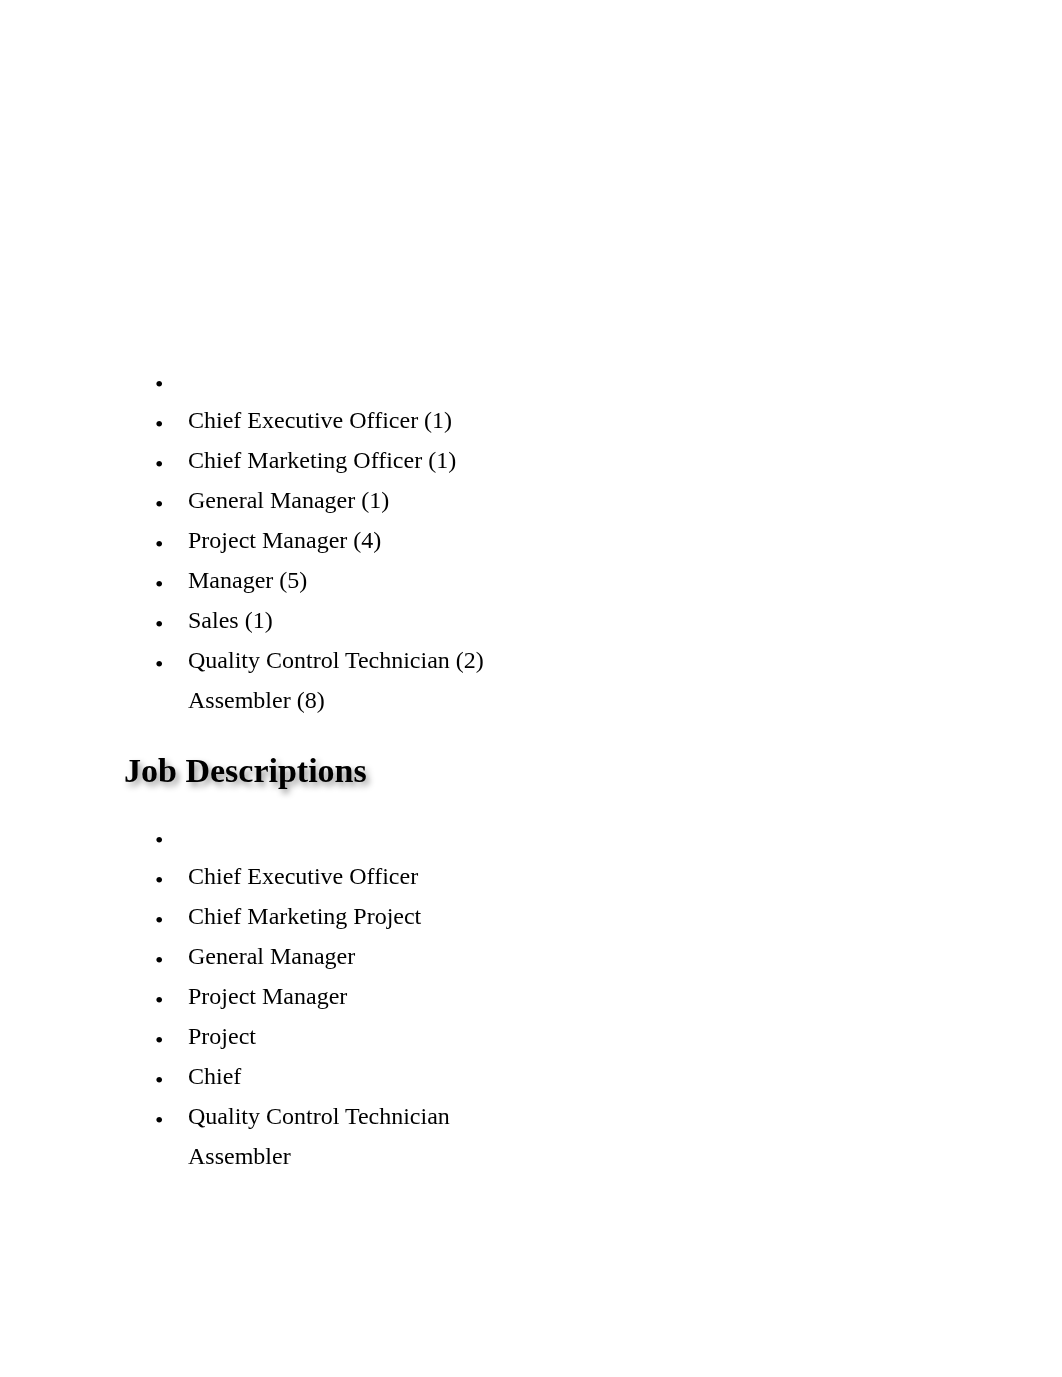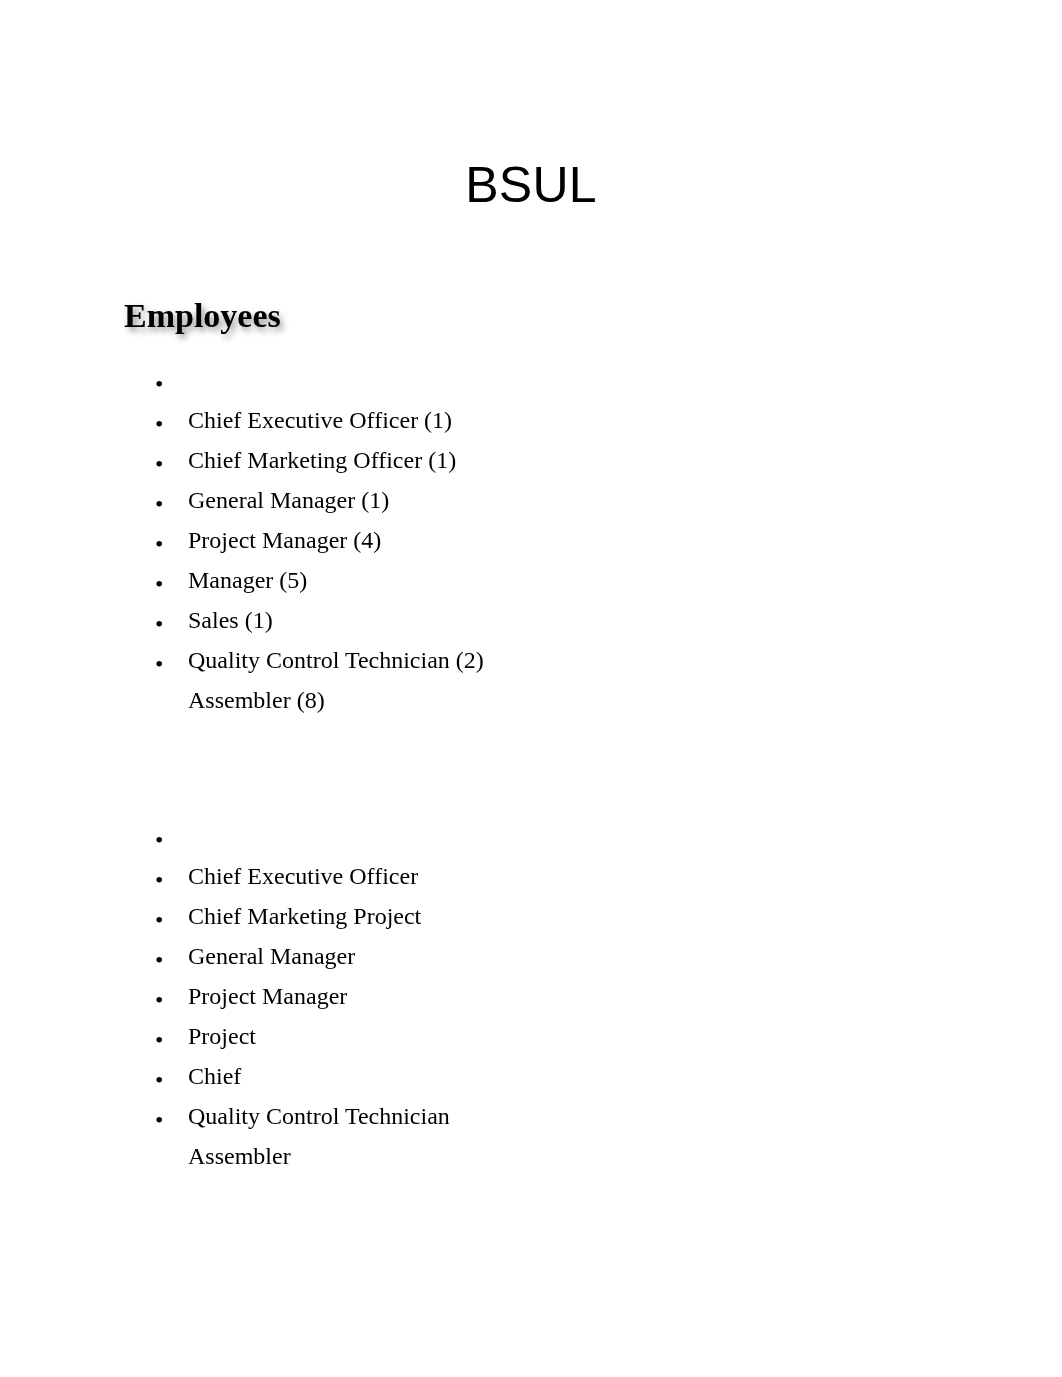--- a/index.html
+++ b/index.html
@@ -92,23 +92,21 @@
     top: 0;
     line-height: 40px;
     margin-top: 36px;
   }
 </style>
 </head>
 <body>
 
 <div class="page">
 
-  <h1 class="doc-title">BSUL</h1>
 
-  <h2 class="section-heading employees">Employees</h2>
 
   <ul class="bullet-list employees-list">
     <li class="bullet-item">
       <span class="bullet-marker">•</span>
       <span class="bullet-text">Chief Executive Officer (1)</span>
     </li>
     <li class="bullet-item">
       <span class="bullet-marker">•</span>
       <span class="bullet-text">Chief Marketing Officer (1)</span>
     </li>
@@ -131,20 +129,21 @@
     <li class="bullet-item">
       <span class="bullet-marker">•</span>
       <span class="bullet-text">Quality Control Technician (2)</span>
     </li>
     <li class="bullet-item">
       <span class="bullet-marker">•</span>
       <span class="bullet-text">Assembler (8)</span>
     </li>
   </ul>
 
+  <h2 class="section-heading job-desc">Job Descriptions</h2>
 
   <ul class="bullet-list jobs-list">
     <li class="bullet-item">
       <span class="bullet-marker">•</span>
       <span class="bullet-text">Chief Executive Officer</span>
     </li>
     <li class="bullet-item">
       <span class="bullet-marker">•</span>
       <span class="bullet-text">Chief Marketing Project</span>
     </li>

